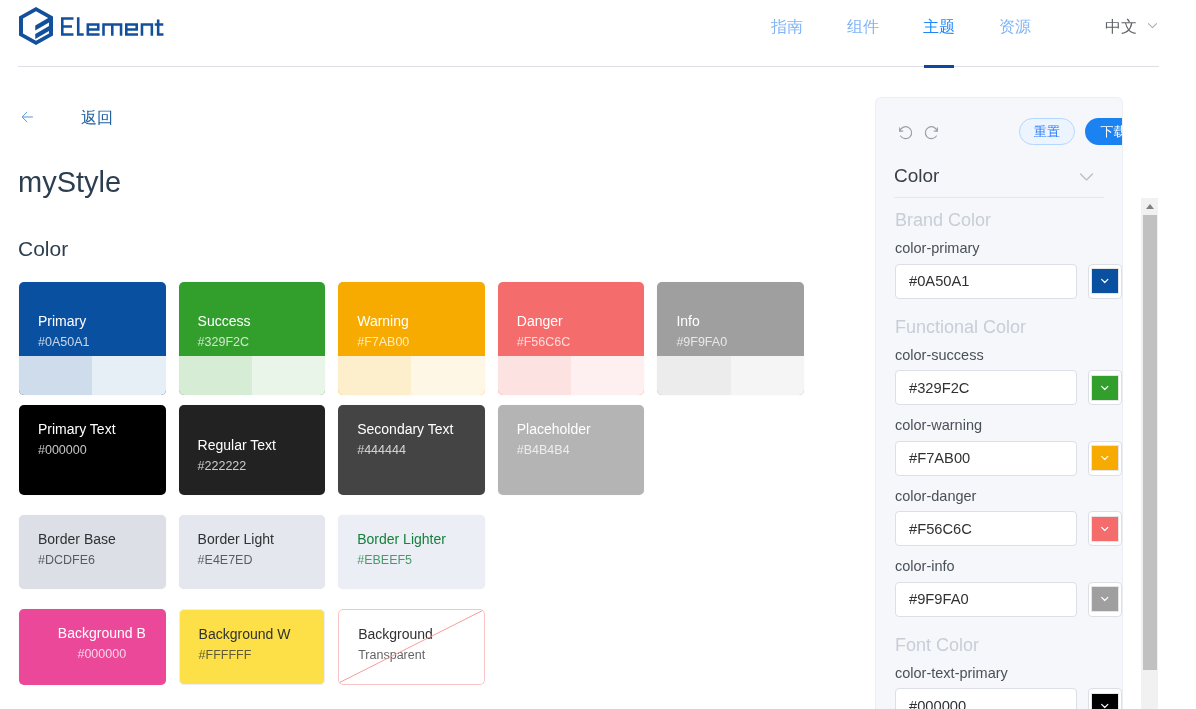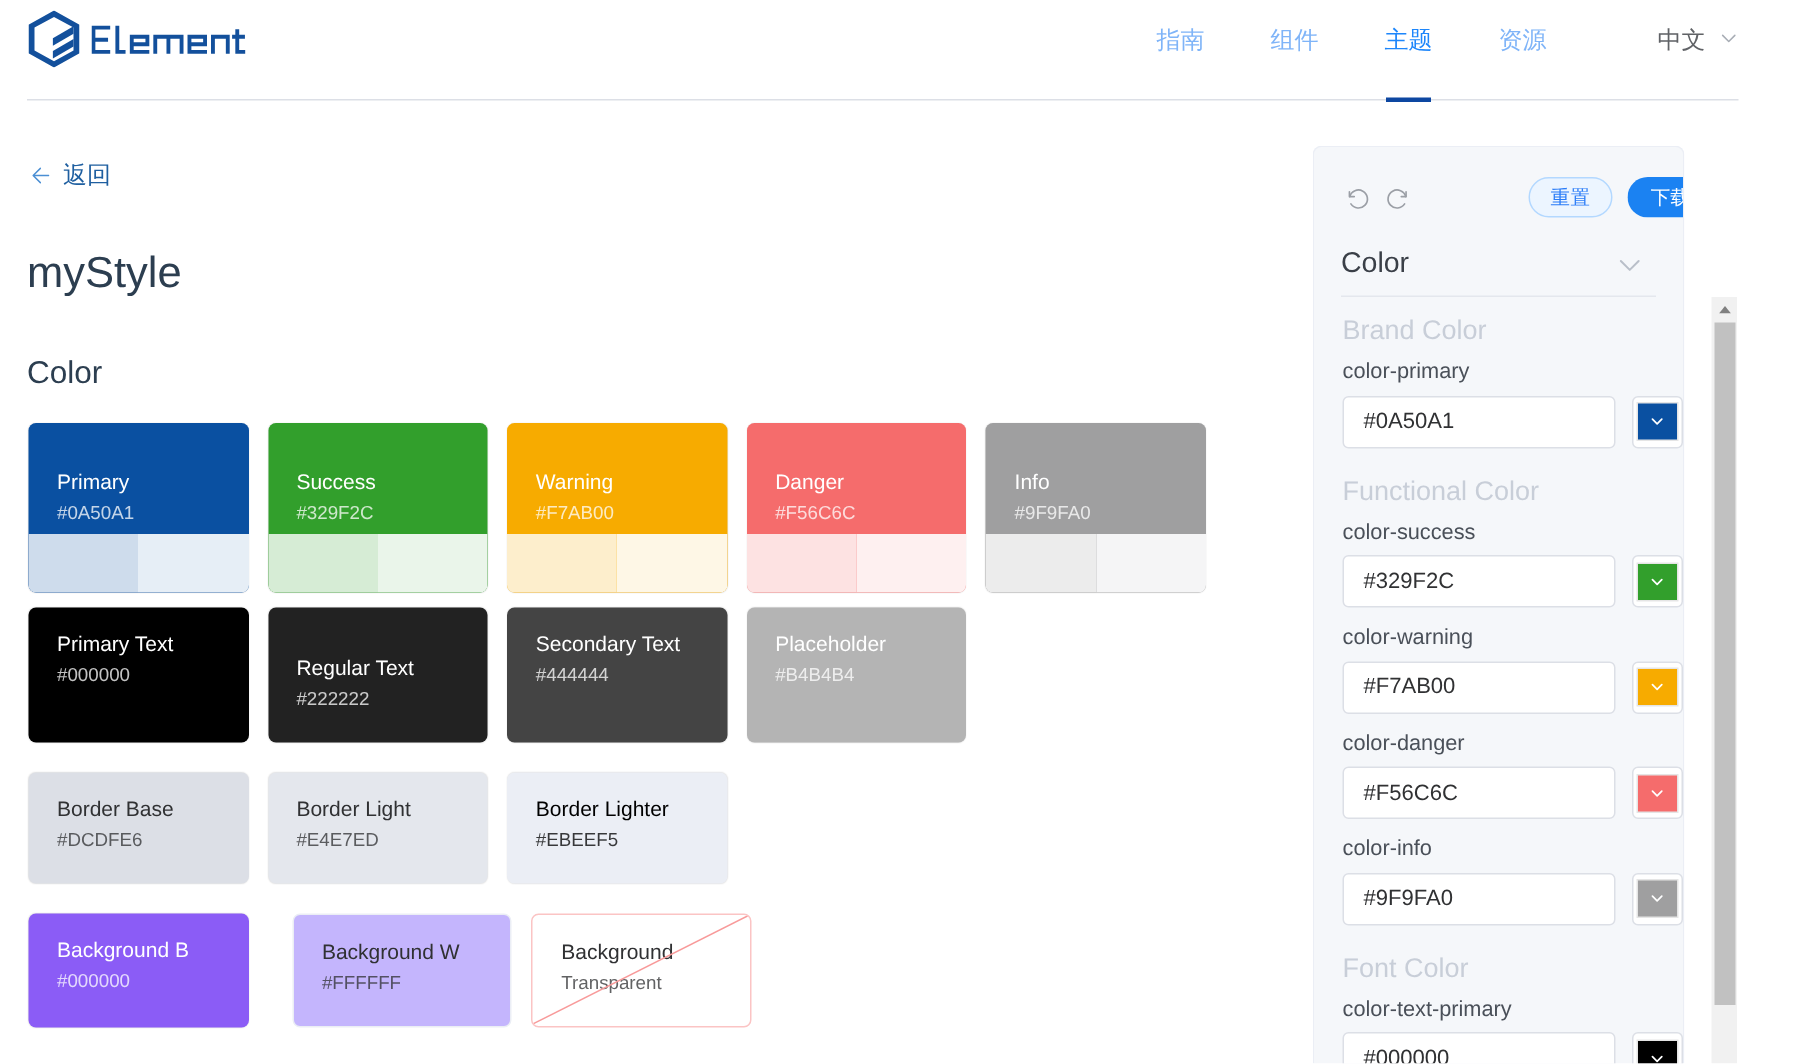--- a/index.html
+++ b/index.html
@@ -28,21 +28,21 @@
   .nav-item .bar{position:absolute;left:50%;transform:translateX(-50%);bottom:-2px;z-index:3;
     width:30px;height:3px;background:#0D47A1;border-radius:0;}
   .lang{position:relative;height:66px;display:flex;align-items:center;gap:9px;
     font-size:16px;color:#606266;cursor:pointer;padding-bottom:11px;padding-left:52px;}
 
   
   .main{position:absolute;left:0;top:0;width:875px;height:709px;overflow:hidden;}
   .back{position:absolute;left:21px;top:109px;display:flex;align-items:center;gap:9px;
     font-size:16px;color:#1F5FA0;text-decoration:none;cursor:pointer;}
   .back .arrow{width:12px;height:12px;display:block;flex:none;position:relative;top:-1px;}
-  .back .lbl{color:#1F5FA0;font-size:16px;line-height:18px;}
+  .back .lbl{color:#1F5FA0;font-size:16px;line-height:18px;margin-left:39px;}
   
   .title{position:absolute;left:18px;top:164px;font-size:29px;font-weight:400;color:#2c3e50;
     line-height:36px;margin:0;}
   
   .sect{position:absolute;left:18px;top:235px;font-size:21px;font-weight:400;color:#2c3e50;
     line-height:28px;margin:0;}
 
   
   .cards{position:absolute;left:19px;top:282px;width:800px;}
   .row{position:relative;display:flex;gap:13px;}
@@ -241,34 +241,34 @@
               <div class="hx">#DCDFE6</div>
             </div>
           </div>
           <div class="card" style="background: rgb(228, 231, 237);">
             <div class="top" style="color: rgb(48, 49, 51);">
               <div class="nm">Border Light</div>
               <div class="hx">#E4E7ED</div>
             </div>
           </div>
           <div class="card" style="background: rgb(235, 238, 245);">
-            <div class="top" style="color: #000000;">
+            <div class="top" style="color: #15803d;">
               <div class="nm">Border Lighter</div>
               <div class="hx">#EBEEF5</div>
             </div>
           </div>
         </div>
         <div class="row r4">
-          <div class="card" style="background: #8b5cf6;">
+          <div class="card" style="background: #ec4899; text-align: center;">
             <div class="top" style="color: rgb(255, 255, 255);">
               <div class="nm">Background B</div>
               <div class="hx">#000000</div>
             </div>
           </div>
-          <div class="card bordered" style="background: #c4b5fd; margin-left: 16px;">
+          <div class="card bordered" style="background: #fde047;">
             <div class="top" style="color: rgb(48, 49, 51);">
               <div class="nm">Background W</div>
               <div class="hx">#FFFFFF</div>
             </div>
           </div>
           <div class="card transparent">
             <div class="top" style="color: rgb(48, 49, 51);">
               <div class="nm">Background</div>
               <div class="hx">Transparent</div>
             </div>

